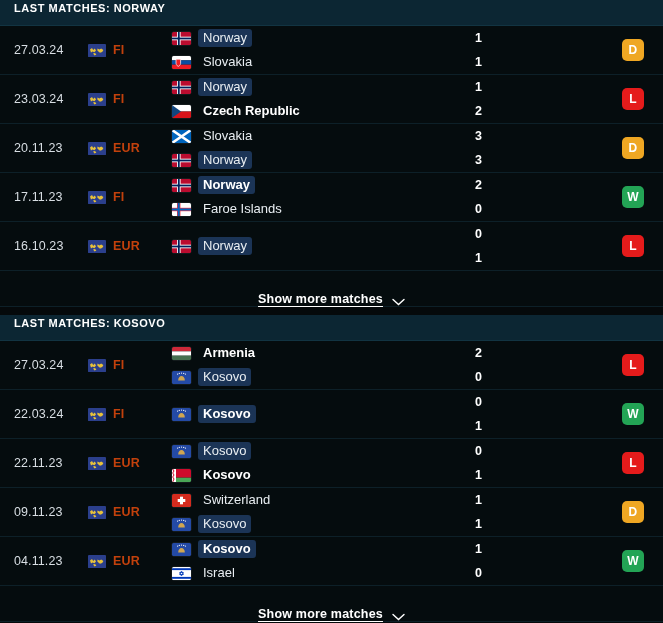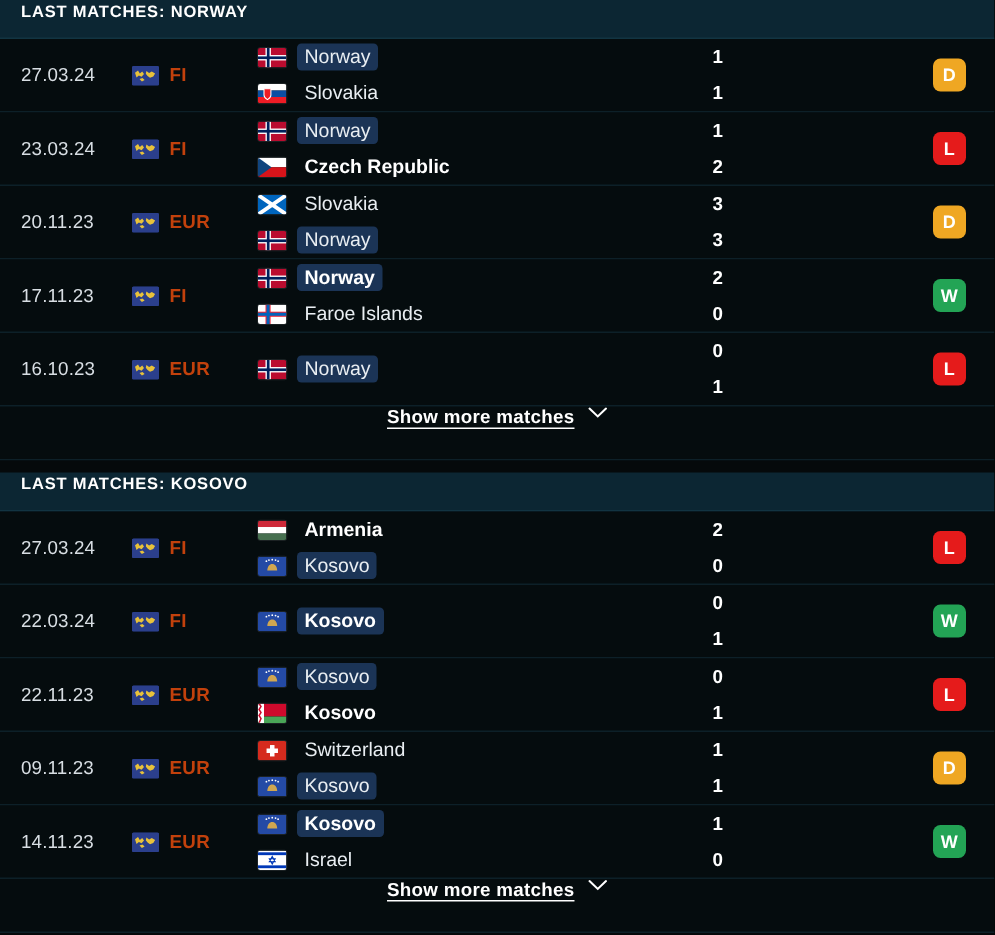--- a/index.html
+++ b/index.html
@@ -168,21 +168,21 @@
     letter-spacing: 0.2px;
   }
   .result-badge.W { background: #23a455; }
   .result-badge.D { background: #efa723; }
   .result-badge.L { background: #e51b1b; }
 
   
   .show-more-bar {
     height: 35px;
     display: flex;
-    align-items: flex-start;
+    align-items: flex-end;
     justify-content: center;
     background: #050c0e;
     border-bottom: 1px solid #0d2028;
     gap: 9px;
     cursor: pointer;
   }
   .show-more-label {
     font-size: 12.5px;
     font-weight: bold;
     color: #ffffff;
@@ -653,21 +653,21 @@
     <div class="cell-scores">
       <div class="score-line">1</div>
       <div class="score-line">1</div>
     </div>
 
     <div class="cell-result">
       <span class="result-badge D">D</span>
     </div>
   </div>
         <div class="match-row">
-    <div class="cell-date">14.11.23</div>
+    <div class="cell-date">04.11.23</div>
 
     <div class="cell-comp">
       <span class="comp-icon"><svg viewBox="0 0 18 13" width="18" height="13">
                 <rect width="18" height="13" fill="#2b3f8c"></rect>
                 <g fill="#e8c23a">
                   <path d="M2 4.5 L4 3 L5.2 5 L6.8 3.6 L8 5.4 L6.4 7.2 L4.6 6.4 L3 7.6 Z"></path>
                   <path d="M9.6 3.4 L11.4 4.6 L13.2 3.6 L15.4 5 L14.2 7 L12 7.8 L10.4 6.6 L9.2 5.2 Z"></path>
                   <path d="M5 8.6 L7 8 L8.4 9.4 L6.6 10.4 Z"></path>
                 </g>
               </svg></span>

